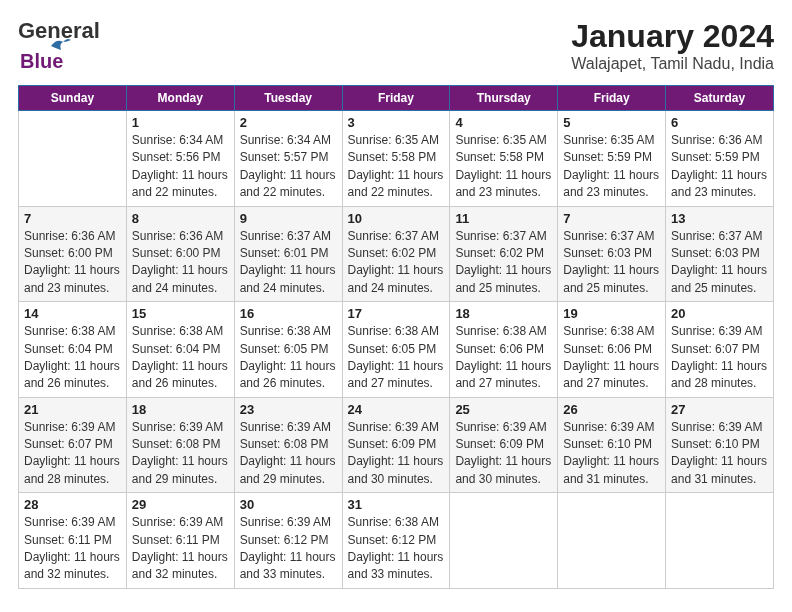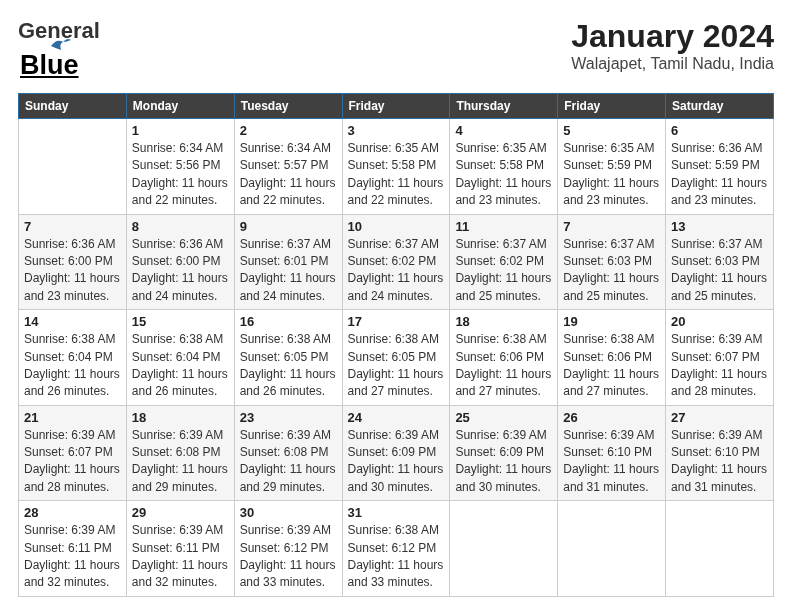--- a/index.html
+++ b/index.html
@@ -38,24 +38,24 @@
       font-size: 16px;
       font-weight: normal;
       color: #444;
     }
     table {
       width: 100%;
       border-collapse: collapse;
       font-size: 10.5px;
     }
     thead tr th {
-      background-color: #404040;
+      background-color: #701a75;
       color: #fff;
       padding: 5px 6px;
-      text-align: left;
+      text-align: center;
       font-size: 12px;
       font-weight: bold;
       border: 1px solid #2e6da4;
       margin-top: 40px;
     }
     tbody tr td {
       border: 1px solid #ccc;
       vertical-align: top;
       padding: 4px 5px;
       min-width: 100px;
@@ -86,21 +86,21 @@
 <div class="container">
   <div class="header">
     <div class="logo">
       <div style="display:flex; align-items:center;flex-direction:column;">
         <span style="font-size:22px; font-weight:bold; color:#333;">General</span>
         <svg width="22" height="18" viewBox="0 0 22 18" style="margin-left:2px; margin-top:-8px;">
           <path d="M2,10 Q8,2 14,6 Q10,8 12,14 Q6,12 2,10Z" fill="#2e6da4"></path>
           <path d="M14,6 Q18,1 22,4 Q18,6 14,6Z" fill="#2e6da4"></path>
         </svg>
       </div>
-      <span style="font-size:27px; font-weight:bold; color:#000000; margin-top:-4px; margin-left:2px;text-decoration:underline;">Blue</span>
+      <span style="font-size:20px; font-weight:bold; color:#701a75; margin-top:-4px; margin-left:2px;">Blue</span>
     </div>
     <div class="title-block">
       <h1>January 2024</h1>
       <h2>Walajapet, Tamil Nadu, India</h2>
     </div>
   </div>
 
   <table>
     <thead>
       <tr>

